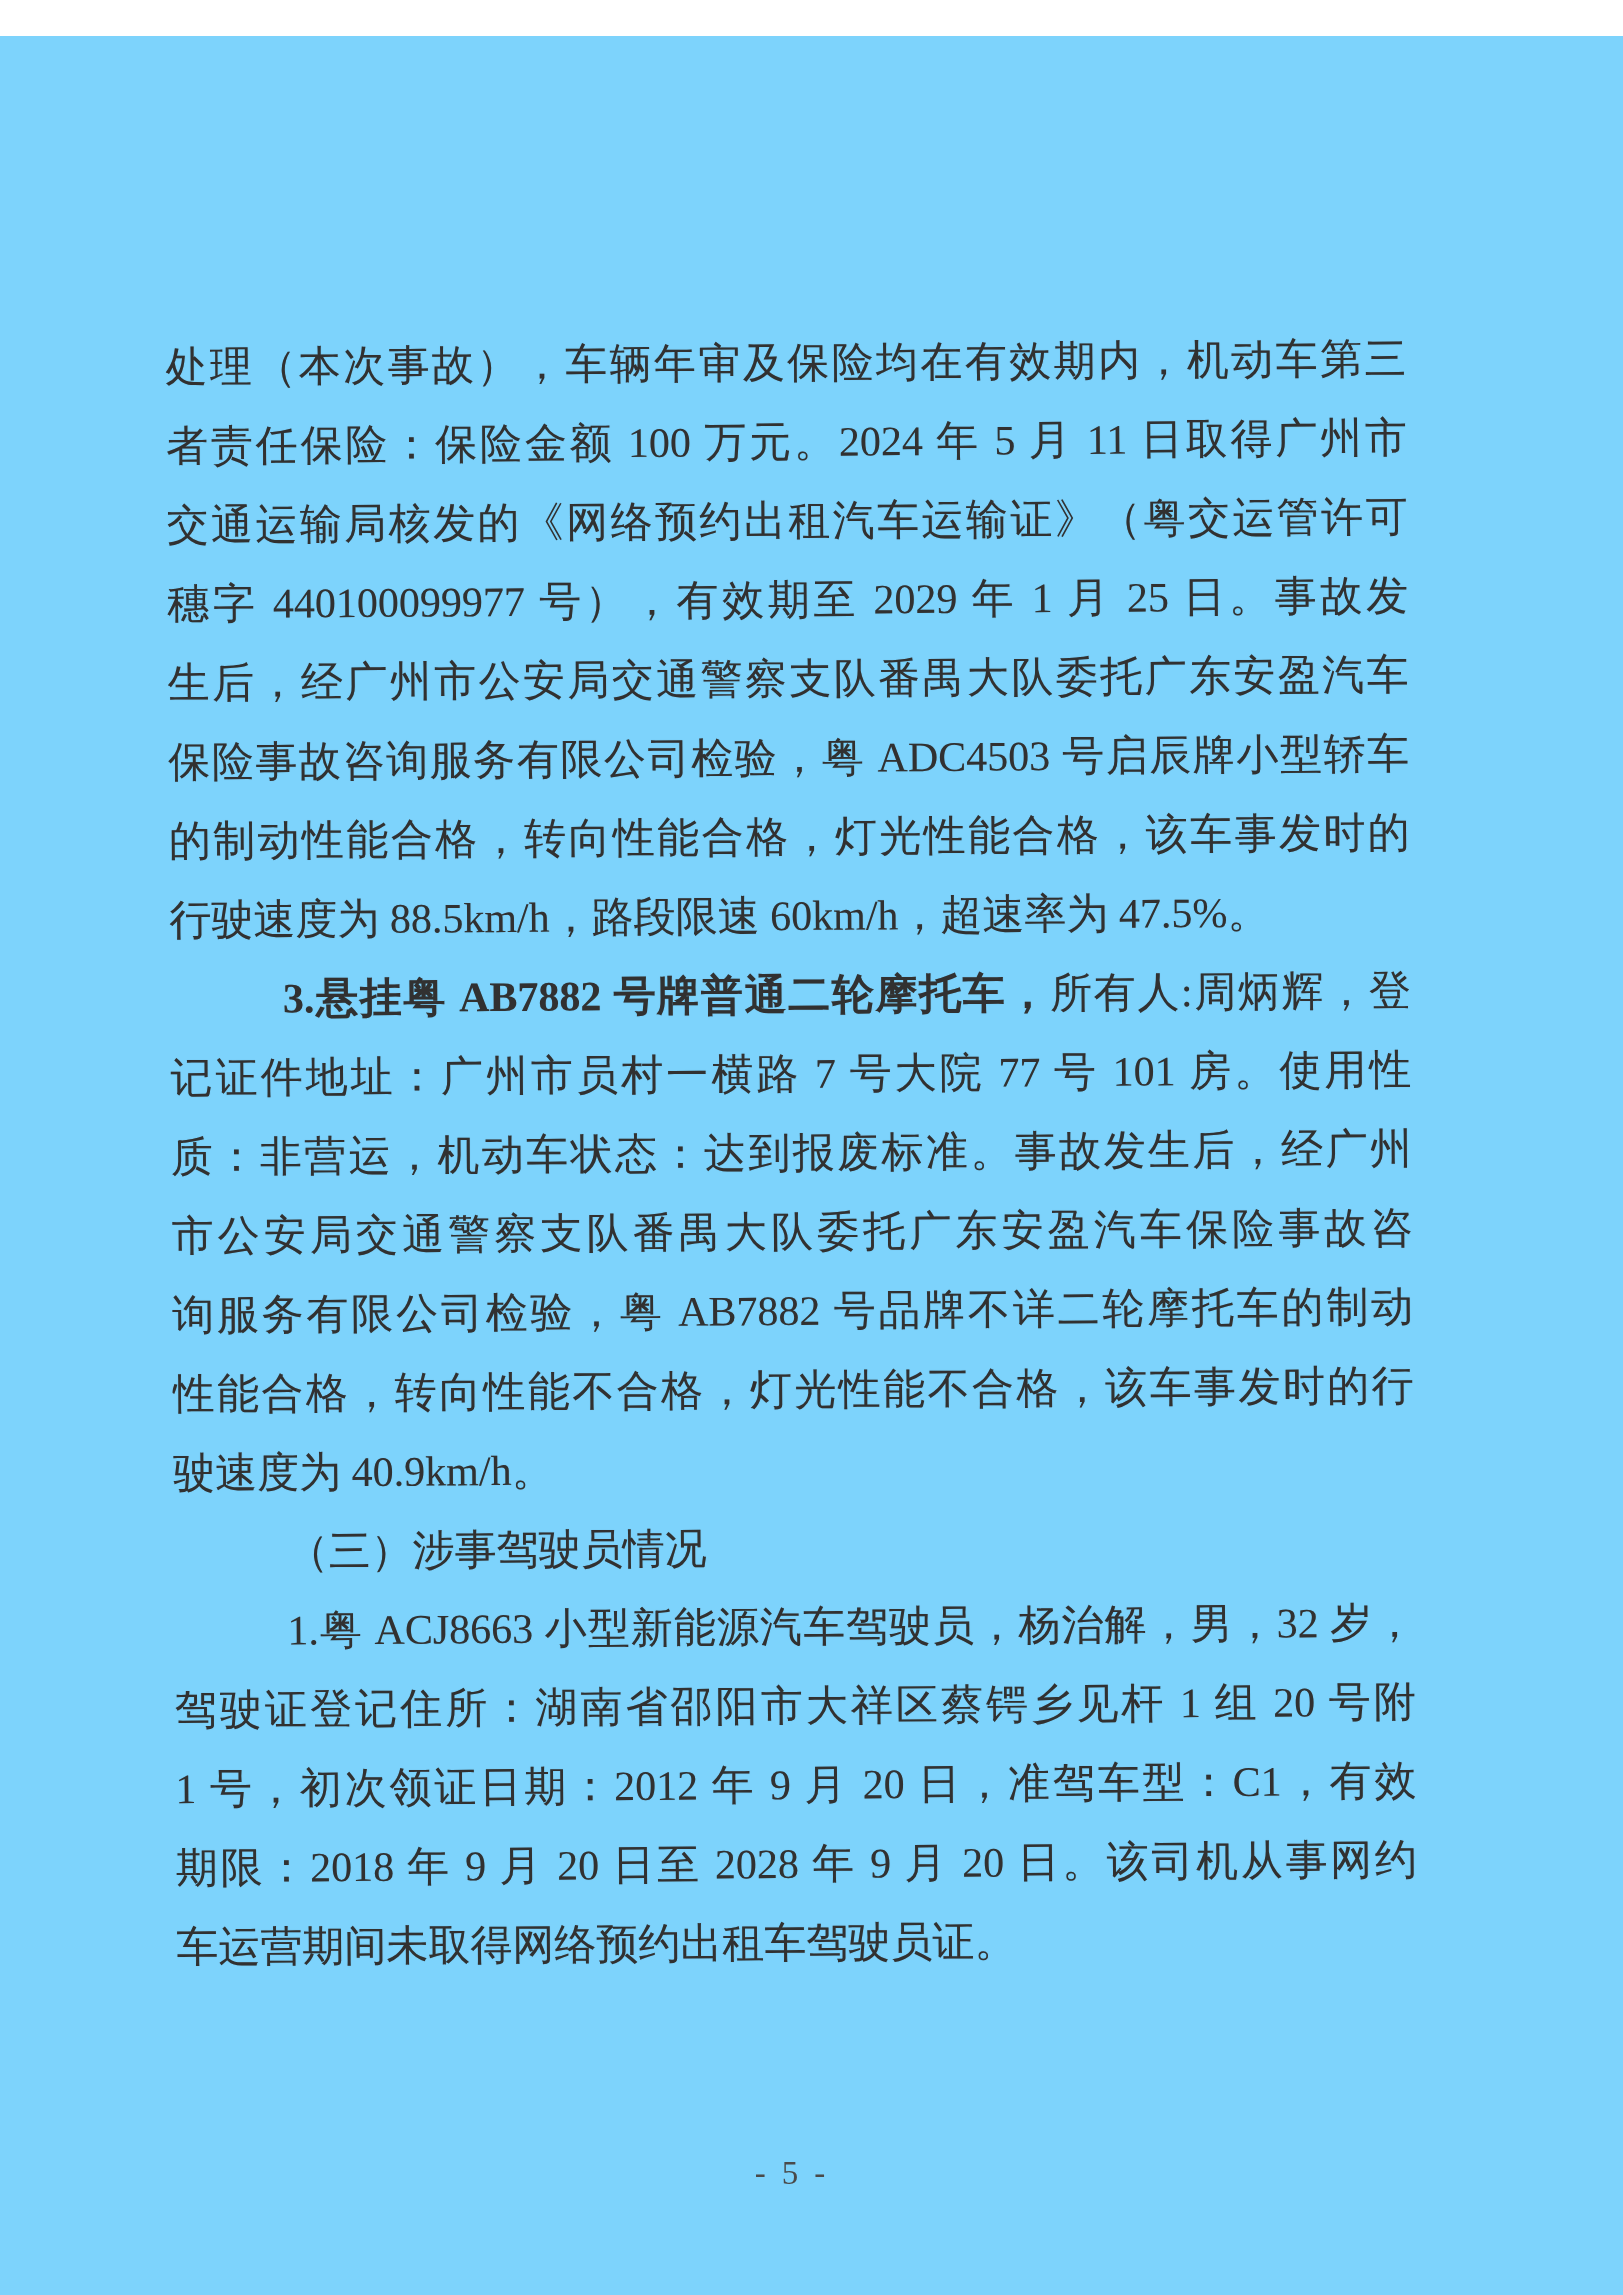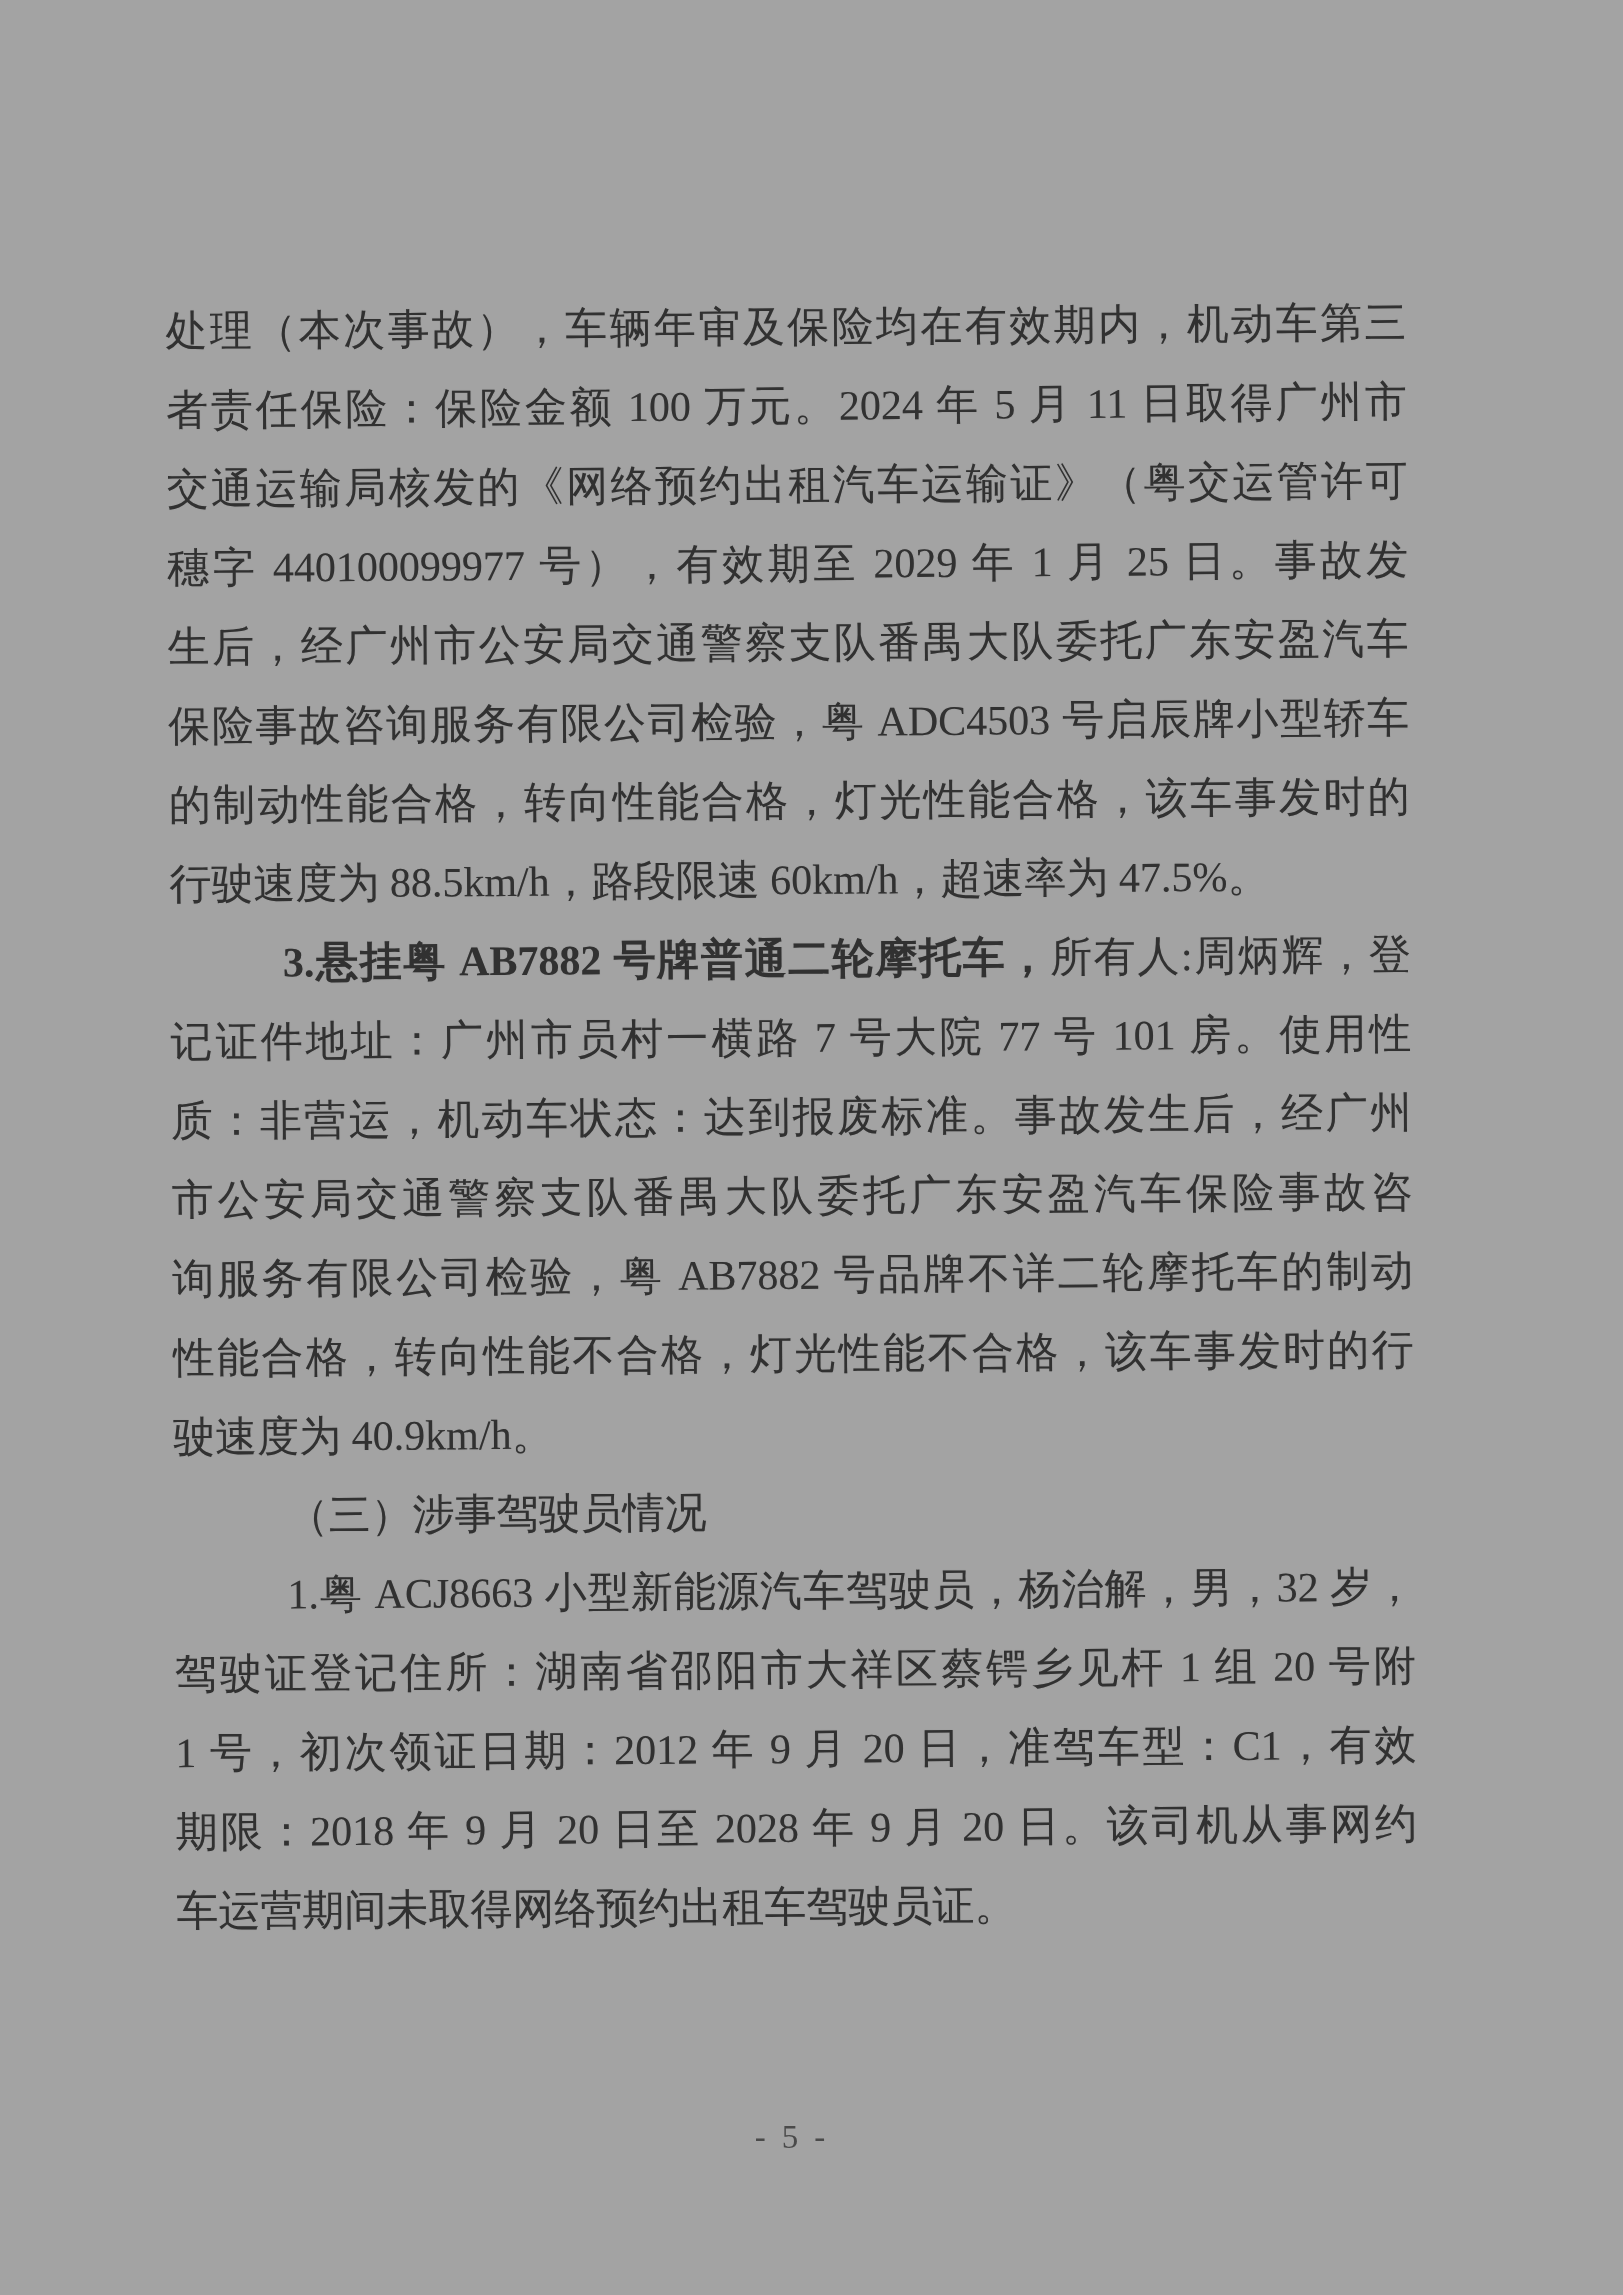--- a/index.html
+++ b/index.html
@@ -10,21 +10,22 @@
     width: 1623px;
     height: 2295px;
     background: #ffffff;
     position: relative;
     overflow: hidden;
     font-family: "Liberation Serif", "DejaVu Serif", serif;
   }
   .page {
     position: absolute;
     inset: 0;
-    background: #a3a3a3;
+    background: #7dd3fc;
+    margin-top: 36px;
   }
   .doc {
     position: absolute;
     left: 171px;
     top: 288px;
     width: 1241px;
     color: #303030;
     transform: rotate(-0.4deg);
     transform-origin: 50% 50%;
   }

